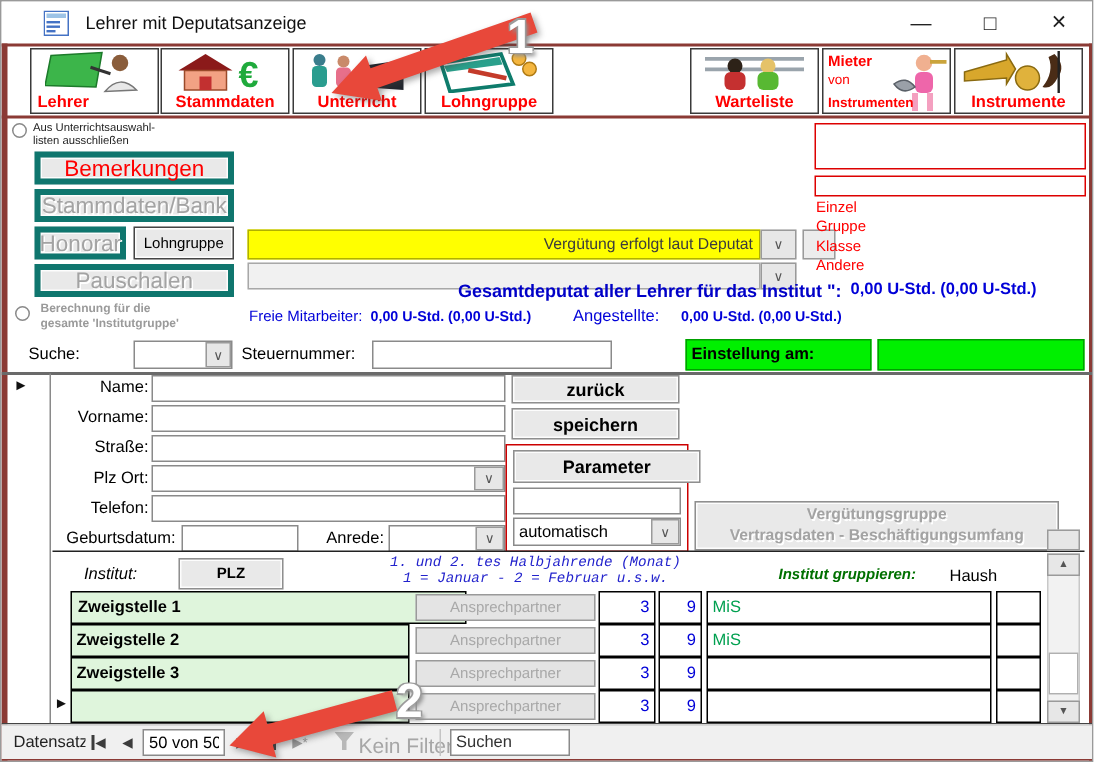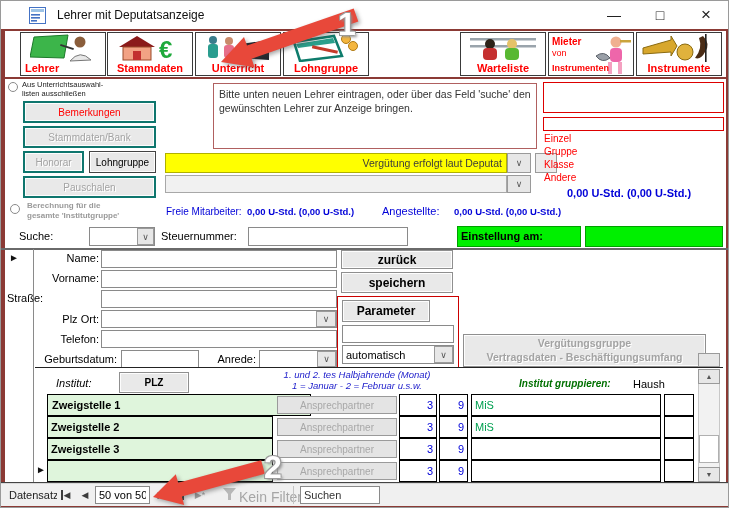--- a/index.html
+++ b/index.html
@@ -8,41 +8,41 @@
   .maroon{background:#8b3a35;}
   
   .titlebar{left:0;top:0;width:729px;height:28px;background:#fff;}
   .title-text{left:56px;top:7px;font-size:12px;color:#111;}
   .winctl{top:0;height:28px;width:42px;display:flex;align-items:center;justify-content:center;font-size:14px;color:#222;cursor:default;}
   
   .tbtn{top:31px;height:44px;width:86px;background:#fff;border:1px solid #3a3a3a;text-align:center;cursor:pointer;overflow:hidden;}
   .tbtn .lbl{position:absolute;left:0;right:0;bottom:1px;font-weight:bold;font-size:11px;color:#f00;white-space:nowrap;}
   .tbtn svg{position:absolute;left:50%;transform:translateX(-50%);top:1px;}
   
-  .sbtn{left:22px;width:133px;height:22px;background:#e9e9e9;border:2px solid #0f766e;box-shadow:inset 0 0 0 1px #fdfdfd;display:flex;align-items:center;justify-content:center;font-size:10px;}
+  .sbtn{left:22px;width:133px;height:22px;background:#e9e9e9;border:4px solid #0f766e;box-shadow:inset 0 0 0 1px #fdfdfd;display:flex;align-items:center;justify-content:center;font-size:15px;}
   .radio{width:10px;height:10px;border:1px solid #8a8a8a;border-radius:50%;background:#fff;}
   .smalltxt{font-size:7.5px;color:#222;}
   
   .fld{background:#fff;border:1px solid #8a8a8a;font-size:11px;font-family:"Liberation Sans",sans-serif;padding:0 3px;}
   input.fld{outline:none;}
   .cbtn{background:#e7e7e7;border:1px solid #9a9a9a;display:flex;align-items:center;justify-content:center;font-size:9px;color:#555;cursor:pointer;}
   .btn{background:#e9e9e9;border:1px solid #8f8f8f;box-shadow:inset 0 0 0 1px #fdfdfd;display:flex;align-items:center;justify-content:center;cursor:pointer;}
   .disabled{color:#a3a3a3;text-shadow:1px 1px 0 #fff;cursor:default;}
   
   .cell{border:1px solid #000;font-size:11px;display:flex;align-items:center;}
   .greencell{background:#dff5dc;}
   .bluenum{color:#0000d8;justify-content:flex-end;padding-right:3px;}
   .ansp{background:#e4e4e4;border:1px solid #9a9a9a;color:#a8a8a8;font-size:10px;display:flex;align-items:center;justify-content:center;}
   
   .navbtn{background:#f0f0f0;border:none;font-size:9px;color:#3c3c3c;display:flex;align-items:center;justify-content:center;cursor:pointer;}
   .stepnum{font-weight:bold;font-size:32px;color:#fff;z-index:60;
      text-shadow:-1px -1px 0 #9b9b9b,1px -1px 0 #9b9b9b,-1px 1px 0 #9b9b9b,2px 2px 3px #8f8f8f;}
   .arrow{z-index:55;filter:drop-shadow(2px 2px 2px rgba(60,60,60,.45));}
   .redtxt{color:#f00;}
-  .note{font-family:Liberation Sans, sans-serif;font-style:italic;color:#2222cc;font-size:9.5px;}
+  .note{font-family:Liberation Mono, monospace;font-style:italic;color:#2222cc;font-size:9.5px;}
 </style>
 </head>
 <body>
 
 <div id="win">
 
   <div class="a titlebar">
     <svg class="a" style="left:28px;top:6px" width="17" height="17" viewBox="0 0 17 17">
       <rect x="0.5" y="0.5" width="16" height="16" fill="#fff" stroke="#4472c4"></rect>
       <rect x="2" y="2" width="13" height="3" fill="#9dc3e6"></rect>
@@ -158,43 +158,41 @@
       <span>Lohngruppe</span>
     </div>
   <div class="a sbtn disabled" style="top:175px">
       <span>Pauschalen</span>
     </div>
 
   <div class="a radio" style="left:9px;top:203px"></div>
   <span class="a" style="left:26px;top:200px;font-size:8px;font-weight:bold;color:#9a9a9a">Berechnung für die</span>
   <span class="a" style="left:26px;top:210px;font-size:8px;font-weight:bold;color:#9a9a9a">gesamte 'Institutgruppe'</span>
 
-  <div class="a" style="left:212px;top:82px;width:324px;height:66px;border:1px solid #b06060;padding:3px 5px;font-size:10.5px;color:#333;line-height:1.35">
-    <span>Bitte unten neuen Lehrer eintragen, oder über das Feld 'suche' den gewünschten Lehrer zur Anzeige bringen.</span>
-  </div>
 
   <div class="a" style="left:164px;top:152px;width:342px;height:20px;background:#ffff00;border:1px solid #b0b000;font-size:10.5px;color:#3c3c3c;text-align:right;padding:3px 4px 0 0">
     <span>Vergütung erfolgt laut Deputat</span>
   </div>
   <div class="a cbtn" style="left:506px;top:152px;width:24px;height:20px">
       <span>∨</span>
     </div>
   <div class="a" style="left:534px;top:152px;width:22px;height:20px;background:#ececec;border:1px solid #9a9a9a"></div>
   <div class="a" style="left:164px;top:174px;width:342px;height:18px;background:#f1f1f1;border:1px solid #a8a8a8"></div>
   <div class="a cbtn" style="left:506px;top:174px;width:24px;height:18px">
       <span>∨</span>
     </div>
 
   <div class="a" style="left:542px;top:81px;width:181px;height:31px;border:1px solid #d00;background:#fff"></div>
   <div class="a" style="left:542px;top:116px;width:181px;height:14px;border:1px solid #d00;background:#fff"></div>
   <span class="a redtxt" style="left:543px;top:132px;font-size:10px">Einzel</span>
   <span class="a redtxt" style="left:543px;top:145px;font-size:10px">Gruppe</span>
   <span class="a redtxt" style="left:543px;top:158px;font-size:10px">Klasse</span>
   <span class="a redtxt" style="left:543px;top:171px;font-size:10px">Andere</span>
 
+  <div class="a" style="left:200px;top:186px;width:360px;text-align:right;font-weight:bold;font-size:12px;color:#0000c8">Gesamtdeputat aller Lehrer für das Institut ":</div>
   <span class="a" style="left:566px;top:186px;font-weight:bold;font-size:11px;color:#0000d8">0,00 U-Std. (0,00 U-Std.)</span>
   <span class="a" style="left:165px;top:205px;font-size:10px;color:#0000d8">Freie Mitarbeiter:</span>
   <span class="a" style="left:246px;top:205px;font-size:9.5px;font-weight:bold;color:#0000d8">0,00 U-Std. (0,00 U-Std.)</span>
   <span class="a" style="left:381px;top:204px;font-size:11px;color:#0000d8">Angestellte:</span>
   <span class="a" style="left:453px;top:205px;font-size:9.5px;font-weight:bold;color:#0000d8">0,00 U-Std. (0,00 U-Std.)</span>
 
   <span class="a" style="left:18px;top:229px;font-size:11px">Suche:</span>
   <div class="a fld" style="left:88px;top:226px;width:66px;height:19px"></div>
   <div class="a cbtn" style="left:136px;top:227px;width:17px;height:17px">
       <span>∨</span>
@@ -207,21 +205,21 @@
   <div class="a" style="left:584px;top:225px;width:138px;height:21px;background:#00f000;border:1px solid #00a000"></div>
   <div class="a" style="left:0;top:247px;width:729px;height:2px;background:#6a6a6a"></div>
 
   <span class="a" style="left:8px;top:251px;font-size:10px;color:#111">►</span>
   <div class="a" style="left:32px;top:248px;width:1px;height:233px;background:#8a8a8a"></div>
 
   <div class="a" style="left:6px;top:251px;width:92px;text-align:right;font-size:11px">Name:</div>
   <input class="a fld" style="left: 100px; top: 249px; width: 236px; height: 18px;">
   <div class="a" style="left:6px;top:271px;width:92px;text-align:right;font-size:11px">Vorname:</div>
   <input class="a fld" style="left: 100px; top: 269px; width: 236px; height: 18px;">
-  <div class="a" style="left:6px;top:291px;width:92px;font-size:11px">Straße:</div>
+  <div class="a" style="left:6px;top:291px;width:92px;text-align:right;font-size:11px">Straße:</div>
   <input class="a fld" style="left: 100px; top: 289px; width: 236px; height: 18px;">
   <div class="a" style="left:6px;top:312px;width:92px;text-align:right;font-size:11px">Plz Ort:</div>
   <div class="a fld" style="left:100px;top:309px;width:236px;height:18px"></div>
   <div class="a cbtn" style="left:315px;top:310px;width:20px;height:16px">
       <span>∨</span>
     </div>
   <div class="a" style="left:6px;top:332px;width:92px;text-align:right;font-size:11px">Telefon:</div>
   <input class="a fld" style="left: 100px; top: 329px; width: 236px; height: 18px;">
   <div class="a" style="left:6px;top:352px;width:110px;text-align:right;font-size:11px">Geburtsdatum:</div>
   <input class="a fld" style="left: 120px; top: 349px; width: 78px; height: 18px;">
@@ -231,21 +229,21 @@
       <span>∨</span>
     </div>
 
   <div class="a btn" style="left:340px;top:249px;width:112px;height:19px;font-weight:bold;font-size:12px">
       <span>zurück</span>
     </div>
   <div class="a btn" style="left:340px;top:271px;width:112px;height:21px;font-weight:bold;font-size:12px">
       <span>speichern</span>
     </div>
   <div class="a" style="left:336px;top:295px;width:122px;height:72px;border:1px solid #cc0000"></div>
-  <div class="a btn" style="left:341px;top:299px;width:88px;height:22px;font-weight:bold;font-size:12px">
+  <div class="a btn" style="left:341px;top:299px;width:125px;height:22px;font-weight:bold;font-size:12px">
       <span>Parameter</span>
     </div>
   <input class="a fld" style="left: 341px; top: 324px; width: 112px; height: 18px;">
   <div class="a fld" style="left:341px;top:344px;width:112px;height:19px;padding-top:3px"><span>automatisch</span></div>
   <div class="a cbtn" style="left:433px;top:345px;width:19px;height:17px">
       <span>∨</span>
     </div>
 
   <div class="a btn disabled" style="left:462px;top:333px;width:243px;height:33px;flex-direction:column;font-size:10.5px;font-weight:bold;line-height:1.3">
     <span>Vergütungsgruppe</span>

